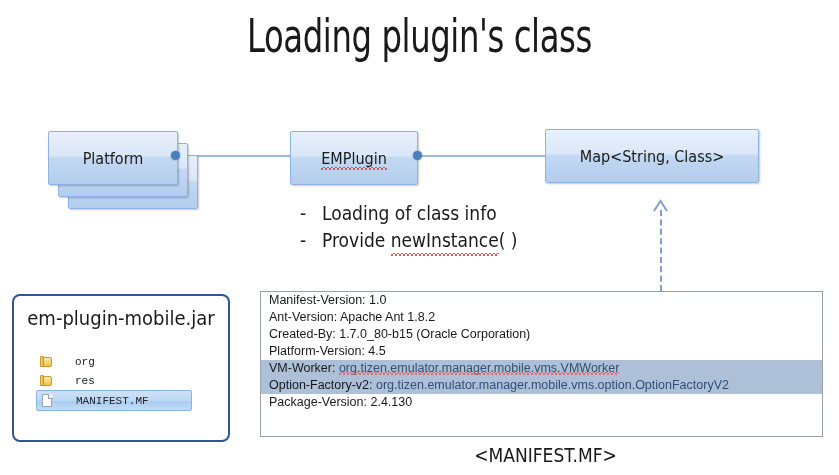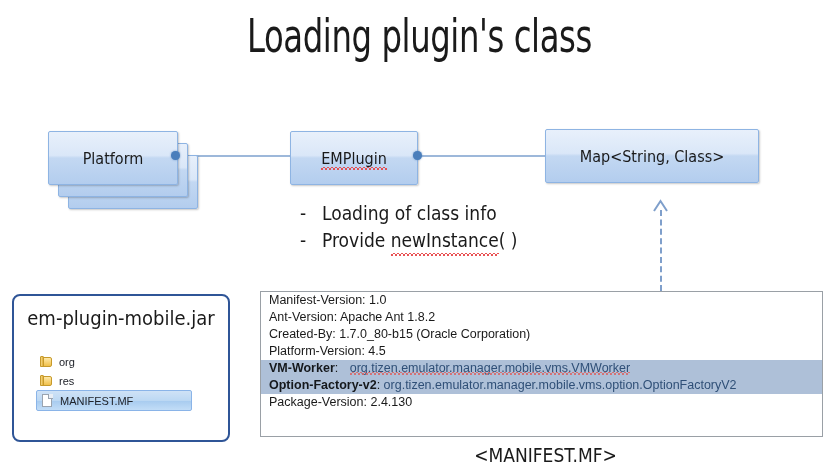--- a/index.html
+++ b/index.html
@@ -68,22 +68,22 @@
     box-sizing:border-box;border:2px solid #2f5597;border-radius:8px;
     background:#ffffff;
   }
   .jarbox .jarname{
     position:absolute;left:0;top:10px;width:100%;text-align:center;
     font-family:"DejaVu Sans Condensed","Liberation Sans",sans-serif;
     font-size:20px;color:#1a1a1a;white-space:nowrap;
   }
   .filelist{position:absolute;left:22px;top:56px;width:156px;}
   .filerow{
-    display:flex;align-items:center;gap:6px;height:19px;
-    font-family:Liberation Sans, sans-serif;font-size:11px;color:#20232a;
+    display:flex;align-items:center;gap:22px;height:19px;
+    font-family:Liberation Mono, monospace;font-size:11px;color:#20232a;
     padding-left:4px;box-sizing:border-box;
   }
   .filerow.selected{
     background:linear-gradient(to bottom,#cfe2f6 0%,#bcd8f3 50%,#a7cbef 51%,#c2ddf7 100%);
     border:1px solid #8ab4e8;border-radius:2px;height:21px;
   }
   .ico{width:13px;height:13px;position:relative;flex:0 0 13px;}
   .ico.folder::before{
     content:"";position:absolute;left:0;top:2px;width:12px;height:10px;
     background:linear-gradient(to bottom,#ffe9a8,#f0c04a);
@@ -109,23 +109,23 @@
     position:absolute;left:260px;top:291px;width:563px;height:146px;
     box-sizing:border-box;border:1px solid #9aa0a6;background:#ffffff;
     overflow:hidden;
   }
   .mline{
     height:17px;line-height:17px;padding-left:8px;box-sizing:border-box;
     font-family:"Liberation Sans",sans-serif;font-size:12.5px;color:#1a1a1a;
     white-space:nowrap;
   }
   .mline.hl{background:#aec0d8;}
-  .mline.hl .mkey{font-weight:bold;color:#15181c;margin-top:15px;}
+  .mline.hl .mkey{font-weight:normal;color:#15181c;margin-top:15px;}
   .mline.hl .mval{color:#2f4f77;}
-  .mline .uline{text-decoration:none;position:relative;margin-left:8px;}
+  .mline .uline{text-decoration:none;position:relative;}
   .mline .uline::after{
     content:"";position:absolute;left:0;right:0;bottom:0px;height:3px;
     background-image:
       radial-gradient(circle at 1px 2px,#d86a6c 1px,transparent 1.2px),
       radial-gradient(circle at 3px 0px,#d86a6c 1px,transparent 1.2px);
     background-size:4px 4px;background-repeat:repeat-x;opacity:.9;
   }
 
   
   .dashline{

